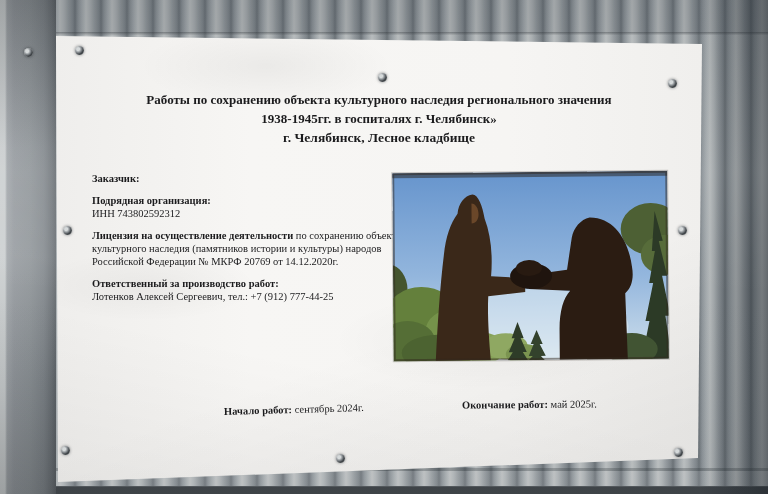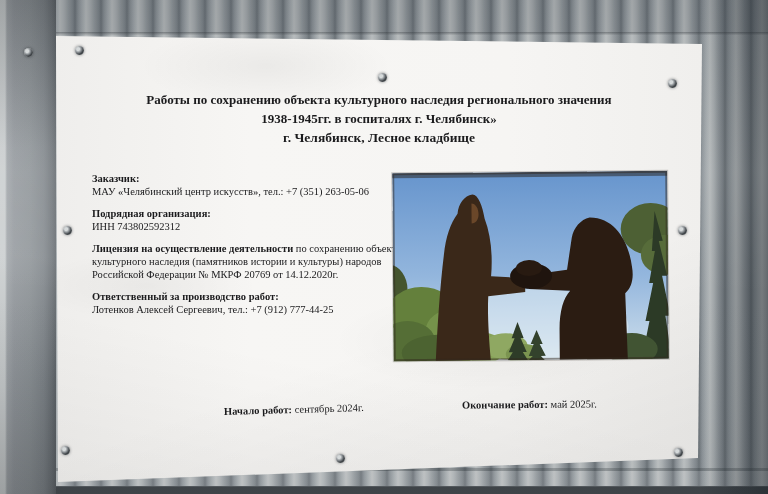--- a/index.html
+++ b/index.html
@@ -71,21 +71,20 @@
 
   <div class="abs title-block">
     <div>Работы по сохранению объекта культурного наследия регионального значения</div>
     <div>1938-1945гг. в госпиталях г. Челябинск»</div>
     <div class="title-place">г. Челябинск, Лесное кладбище</div>
   </div>
 
   <div class="abs col">
     <div class="sec">
       <b>Заказчик:</b>
-      <div>МАУ «Челябинский центр искусств», тел.: +7 (351) 263-05-06</div>
     </div>
     <div class="sec">
       <b>Подрядная организация:</b>
       <div>ИНН 743802592312</div>
     </div>
     <div class="sec">
       <b>Лицензия на осуществление деятельности</b><span> по сохранению объектов культурного наследия (памятников истории и культуры) народов Российской Федерации № МКРФ 20769 от 14.12.2020г.</span>
     </div>
     <div class="sec">
       <b>Ответственный за производство работ:</b>

